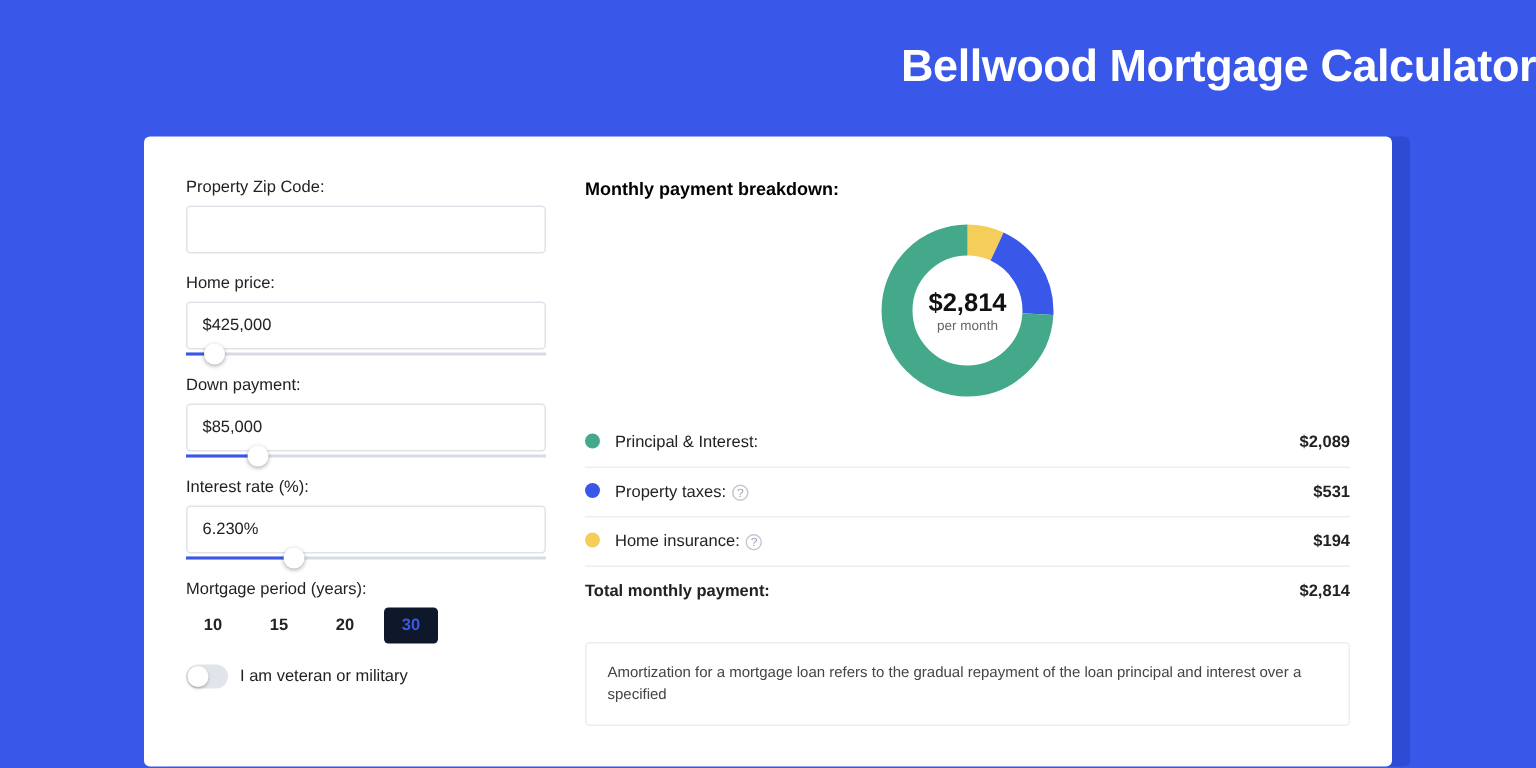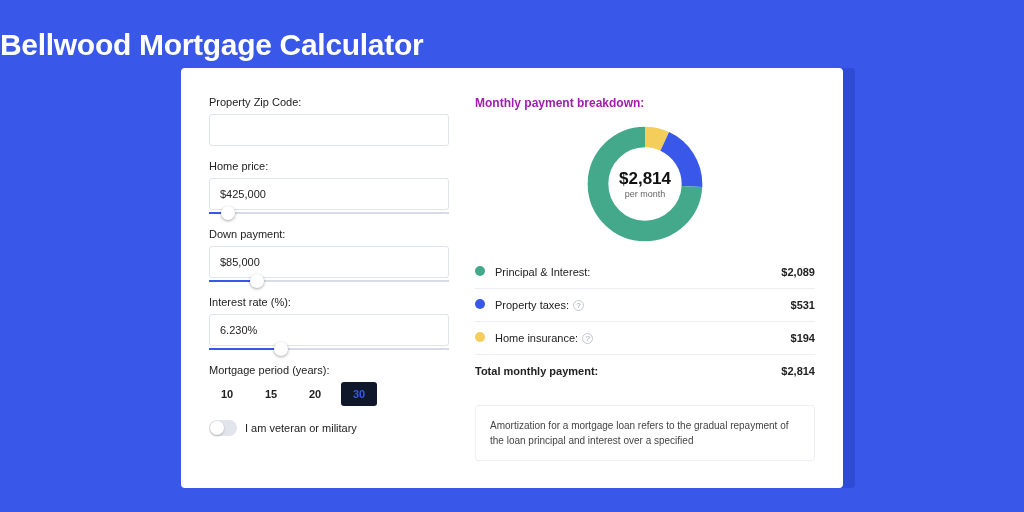--- a/index.html
+++ b/index.html
@@ -5,32 +5,32 @@
   * { box-sizing: border-box; margin: 0; padding: 0; }
   body {
     font-family: -apple-system, BlinkMacSystemFont, "Segoe UI", Arial, sans-serif;
     background: #3957e8;
     width: 1024px;
     height: 512px;
     overflow: hidden;
   }
   .hero {
     width: 100%;
-    text-align: left;
-    padding: 28px 0 6px;
+    text-align: right;
+    padding: 28px 0 29px;
   }
   .hero h1 {
     color: #fff;
     font-size: 30px;
     font-weight: 700;
     letter-spacing: -0.3px;
   }
   .panel {
     background: #fff;
-    width: 662px;
+    width: 832px;
     margin: 0 auto;
     border-radius: 4px;
     padding: 28px 28px 0;
     display: flex;
     gap: 26px;
     box-shadow: 12px 0 0 #2e4bd4;
     height: 420px;
   }
   .left { width: 240px; flex-shrink: 0; }
   .right { flex: 1; }
@@ -104,21 +104,21 @@
   .toggle-knob {
     position: absolute; left: 1px; top: 1px;
     width: 14px; height: 14px; background: #fff; border-radius: 50%;
     box-shadow: 0 1px 2px rgba(0,0,0,.25);
   }
   .toggle-label { font-size: 11px; color: #222; }
 
   .section-title {
     font-size: 12px;
     font-weight: 700;
-    color: #a21caf;
+    color: #000000;
     margin-bottom: 12px;
   }
 
   .donut-wrap {
     display: flex;
     justify-content: center;
     margin: 6px 0 10px;
   }
   .donut {
     position: relative;

